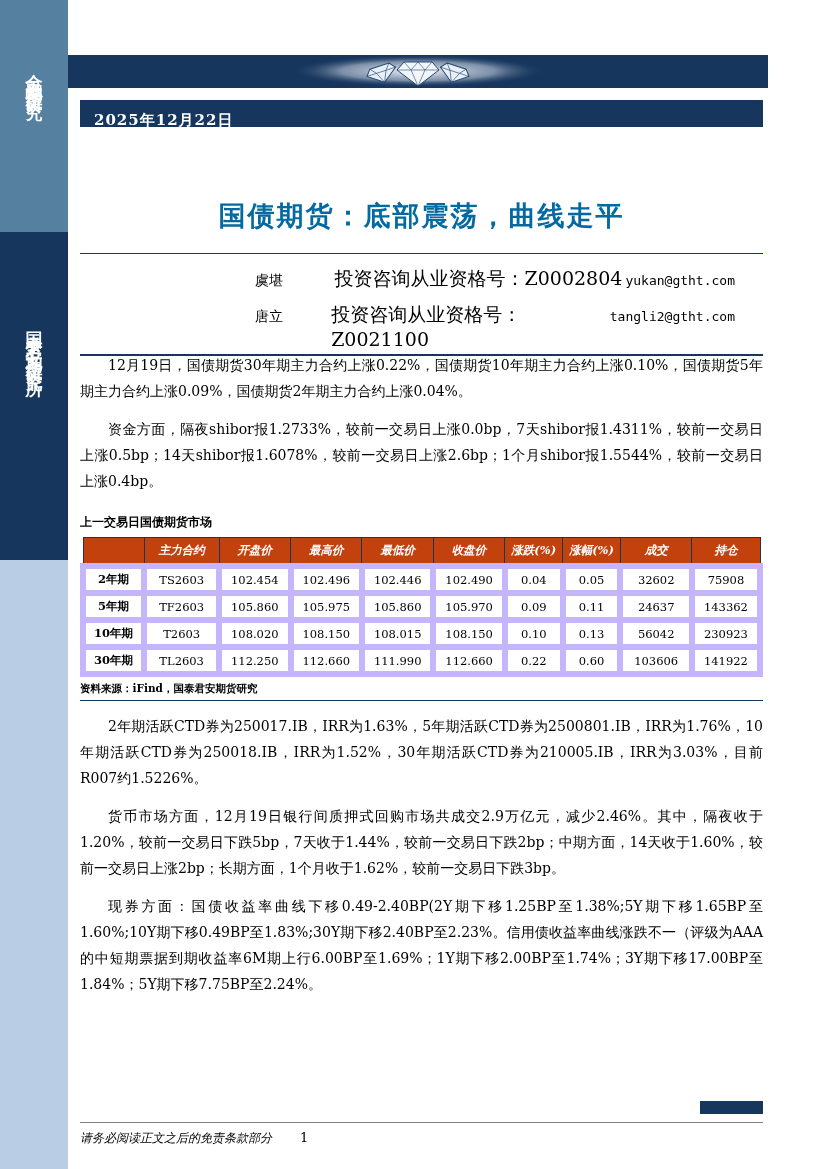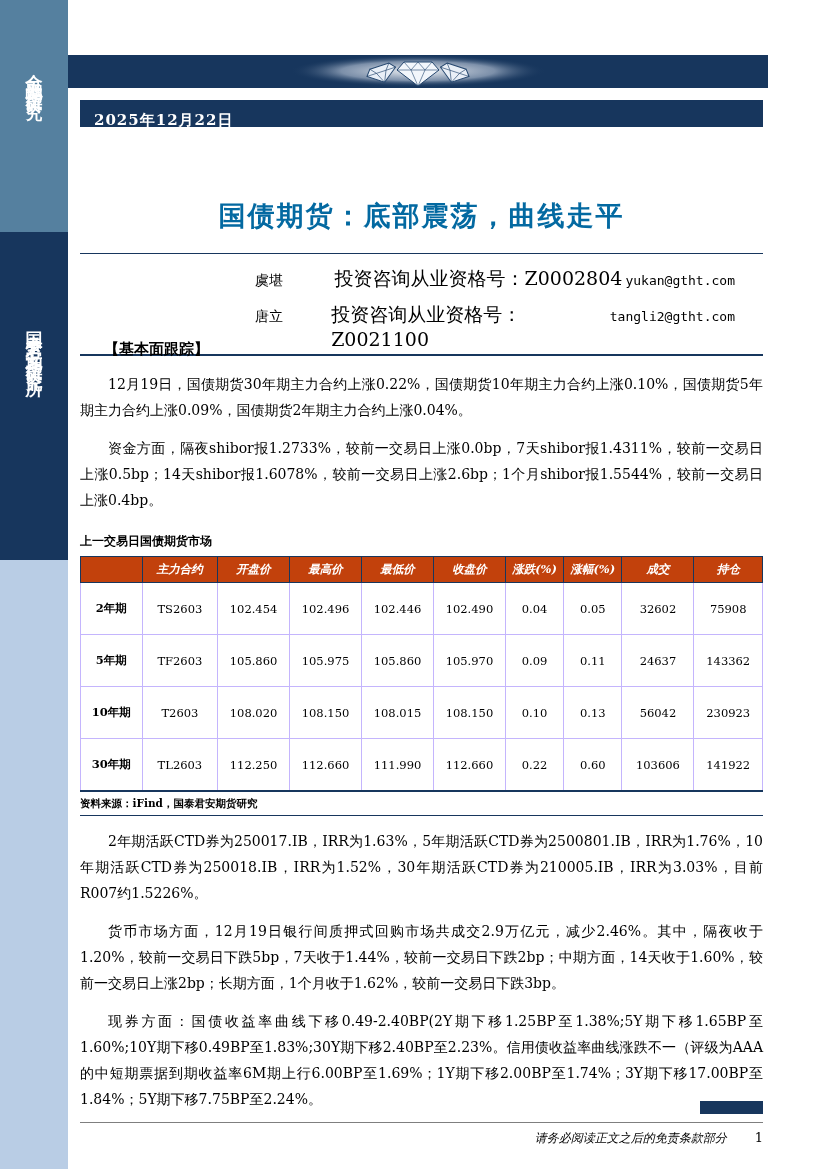--- a/index.html
+++ b/index.html
@@ -55,36 +55,36 @@
     font-size:14px; line-height:1.86; text-indent:2em; text-align:justify;
     margin:12px 0 0 0;
   }
   .table-title { font-size:12px; font-weight:bold; margin:20px 0 6px 0; }
 
   table.market { width:100%; border-collapse:collapse; table-layout:fixed; font-size:11.5px; border-bottom:2px solid #17365d; }
   .market th {
     background:#c2410c; color:#ffffff; font-weight:bold; font-style:italic;
     padding:5px 2px; border:1px solid #17365d; text-align:center;
   }
-  .market td { text-align:center; padding:18px 2px; border:1px solid #c4b5fd; background:#ffffff; }
+  .market td { text-align:center; padding:3px 2px; border:6px solid #c4b5fd; background:#ffffff; }
   .market td.rowlabel { font-weight:bold; }
 
   .source-note {
     font-size:10.5px; font-weight:bold; padding:5px 0 4px 0;
     border-bottom:1px solid #17365d; margin-bottom:6px;
   }
 
   
   .footer-accent {
     position:absolute; left:700px; top:1101px; width:63px; height:13px; background:#17365d;
   }
   .footer {
     position:absolute; left:80px; top:1122px; width:683px;
     border-top:1px solid #7f7f7f; padding-top:7px;
-    display:flex; justify-content:flex-end; align-items:baseline;gap:28px;
+    display:flex; justify-content:flex-start; align-items:baseline;gap:28px;
   }
   .footer-disclaimer { font-size:12px; font-style:italic; color:#000; }
   .footer-page { font-size:13px; color:#000; }
 </style>
 </head>
 <body>
 
 <div class="page">
 
   <aside class="sidebar">
@@ -136,21 +136,20 @@
       <span class="author-mail">yukan@gtht.com</span>
     </div>
     <div class="author-row">
       <span class="author-name">唐立</span>
       <span class="author-qual">投资咨询从业资格号：Z0021100</span>
       <span class="author-mail">tangli2@gtht.com</span>
     </div>
   </div>
 
   <div class="bodyflow">
-    <h2 class="section-head">【基本面跟踪】</h2>
 
     <p class="para">12月19日，国债期货30年期主力合约上涨0.22%，国债期货10年期主力合约上涨0.10%，国债期货5年期主力合约上涨0.09%，国债期货2年期主力合约上涨0.04%。</p>
     <p class="para">资金方面，隔夜shibor报1.2733%，较前一交易日上涨0.0bp，7天shibor报1.4311%，较前一交易日上涨0.5bp；14天shibor报1.6078%，较前一交易日上涨2.6bp；1个月shibor报1.5544%，较前一交易日上涨0.4bp。</p>
 
     <div class="table-title">上一交易日国债期货市场</div>
 
     <table class="market">
       <colgroup>
         <col style="width:9%">
           <col style="width:11%">

